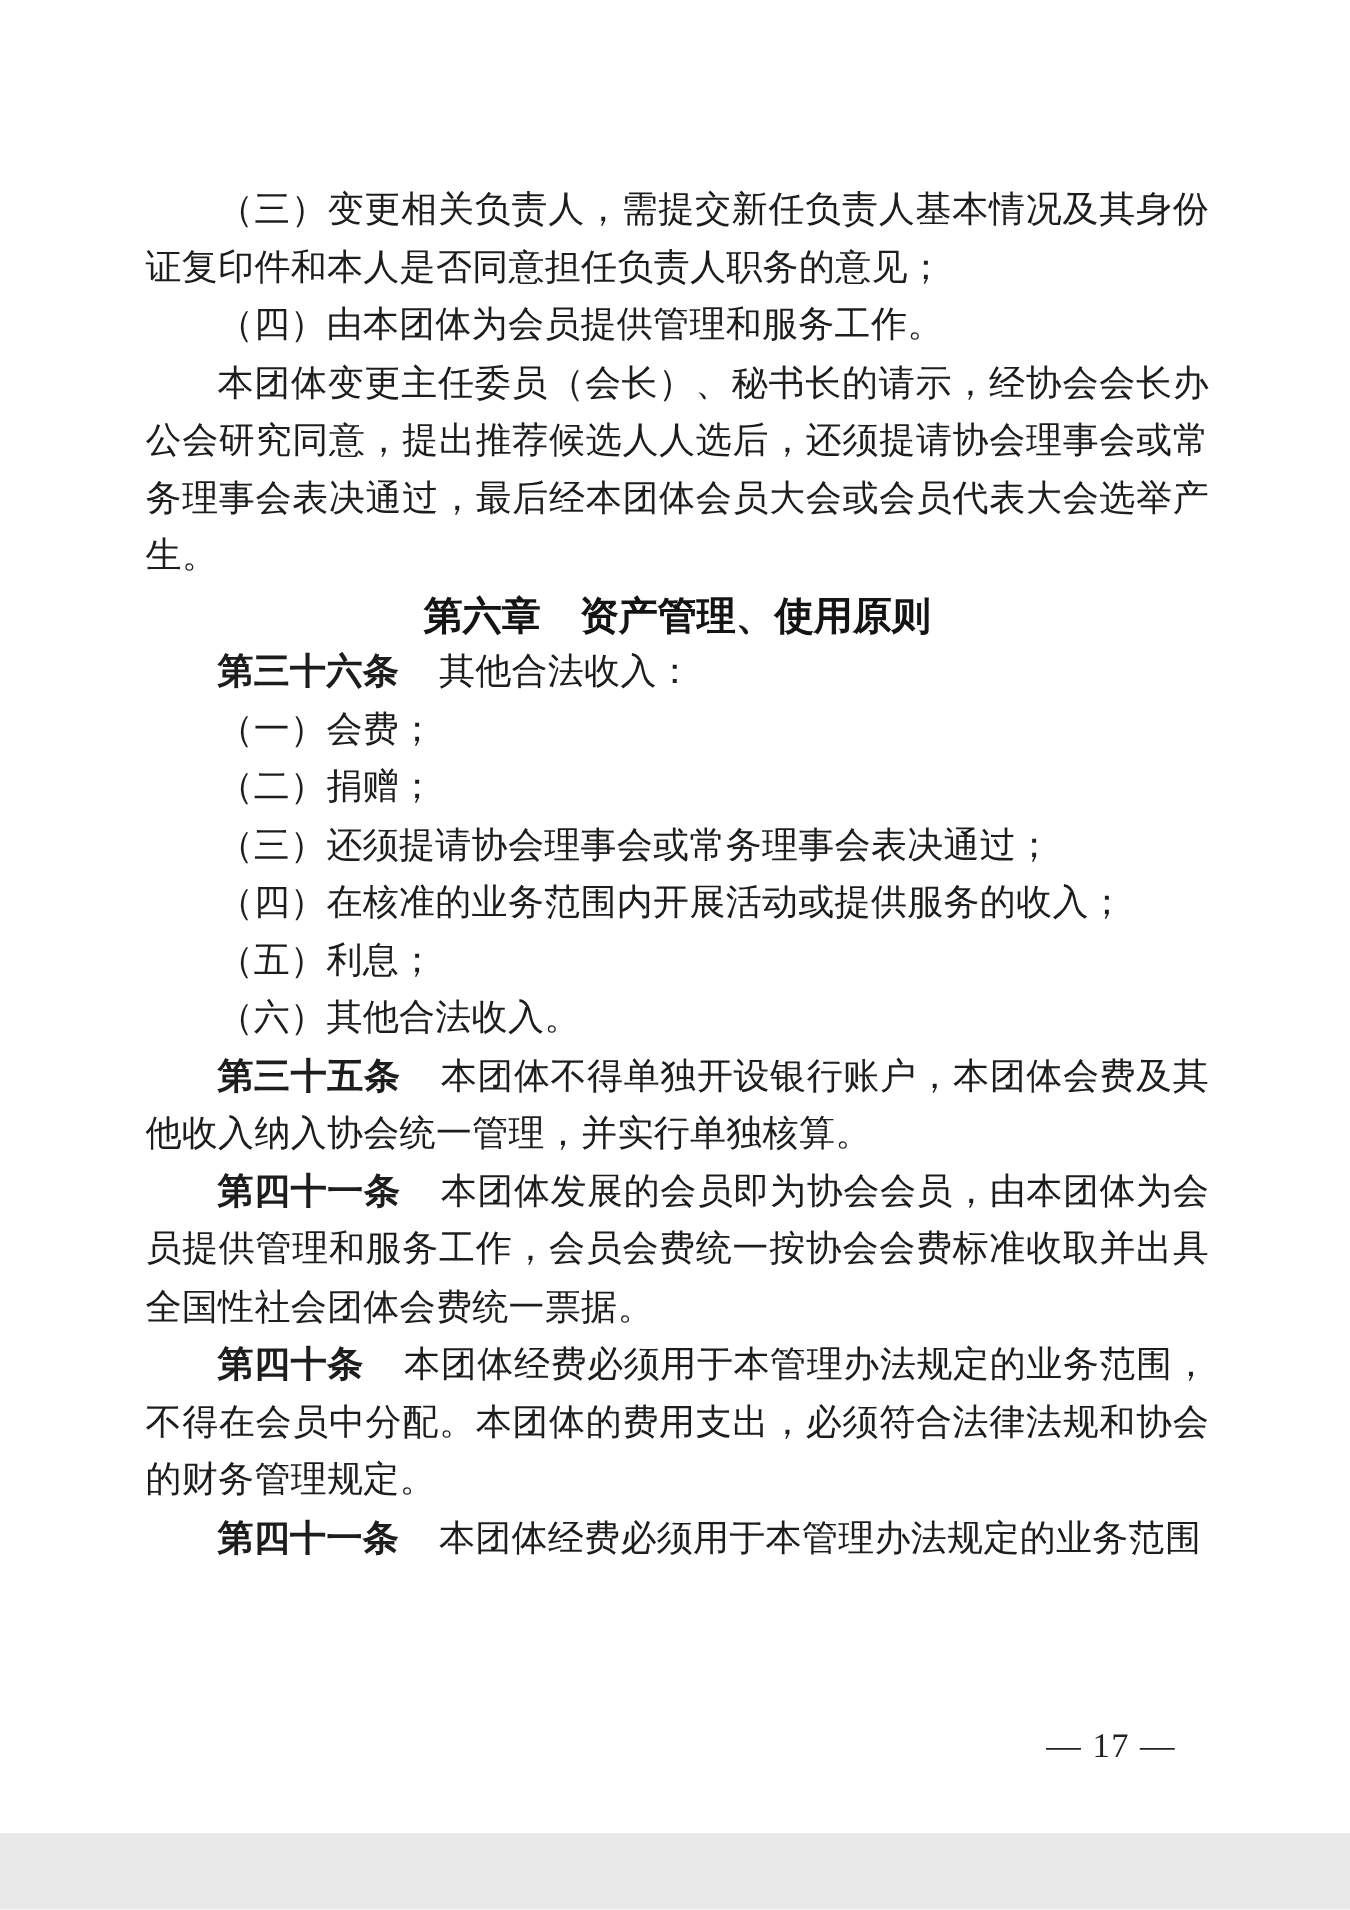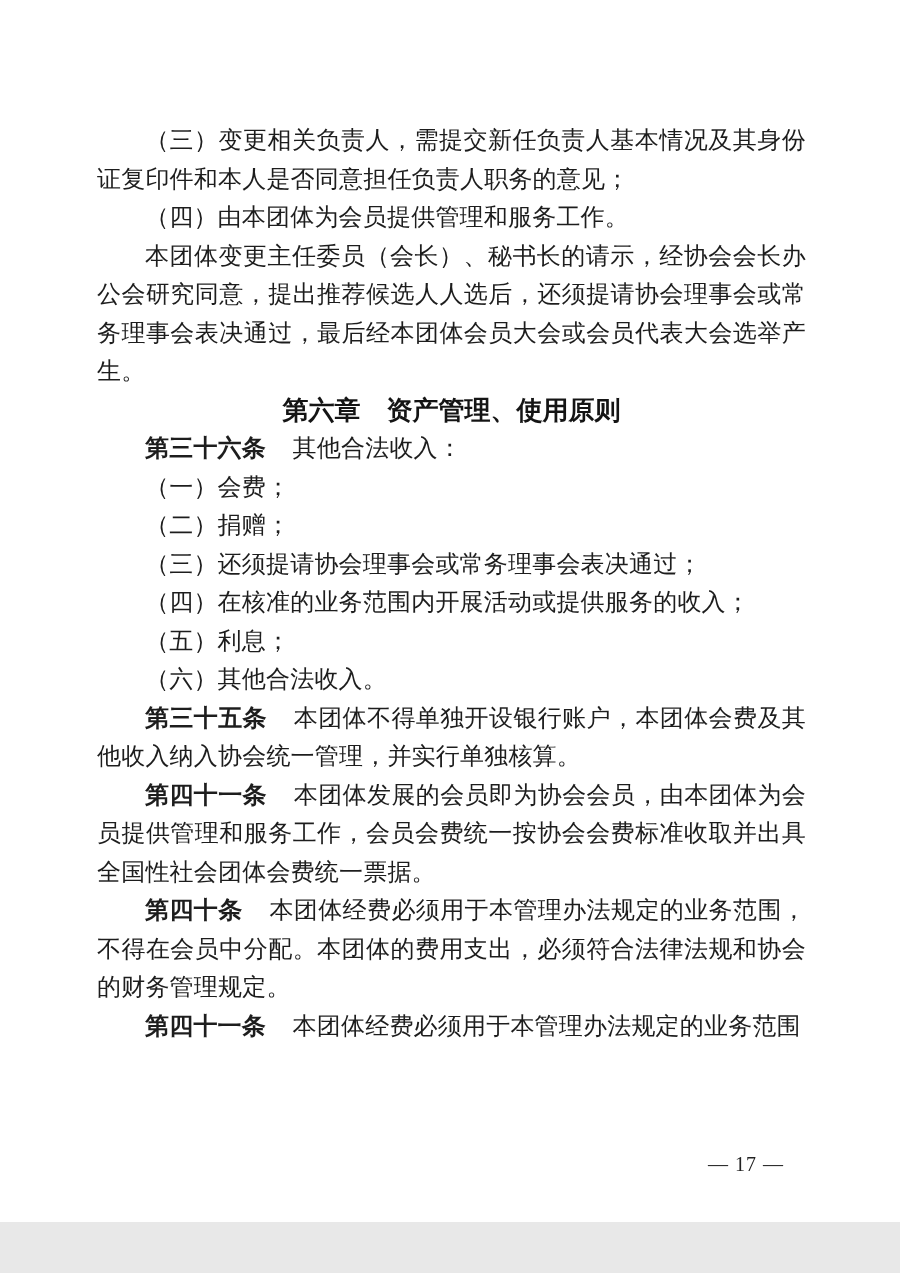--- a/index.html
+++ b/index.html
@@ -45,21 +45,21 @@
     font-family: "Liberation Sans", "DejaVu Sans", sans-serif;
     font-weight: 700;
     font-size: 26px;
     line-height: 38.5px;
     color: #141414;
   }
   .page-number {
     position: absolute;
     top: 1150px;
     right: 116px;
-    font-size: 20px;
+    font-size: 23px;
     line-height: 28px;
     color: #222222;
     letter-spacing: 1px;
     font-family: "Liberation Serif", "DejaVu Serif", serif;
   }
 </style>
 </head>
 <body>
 
 <div class="page">

